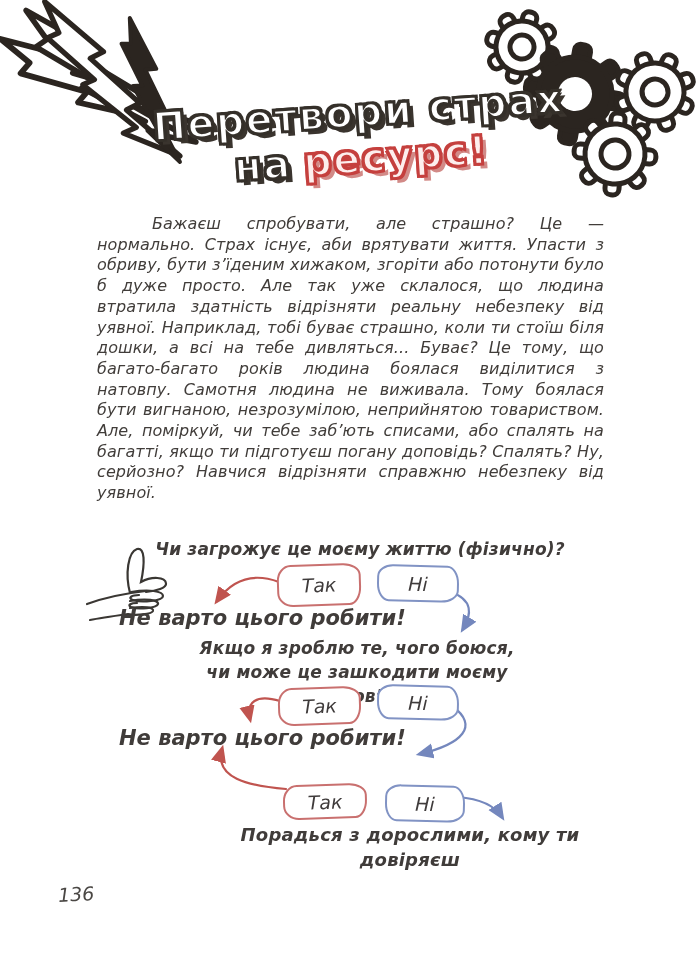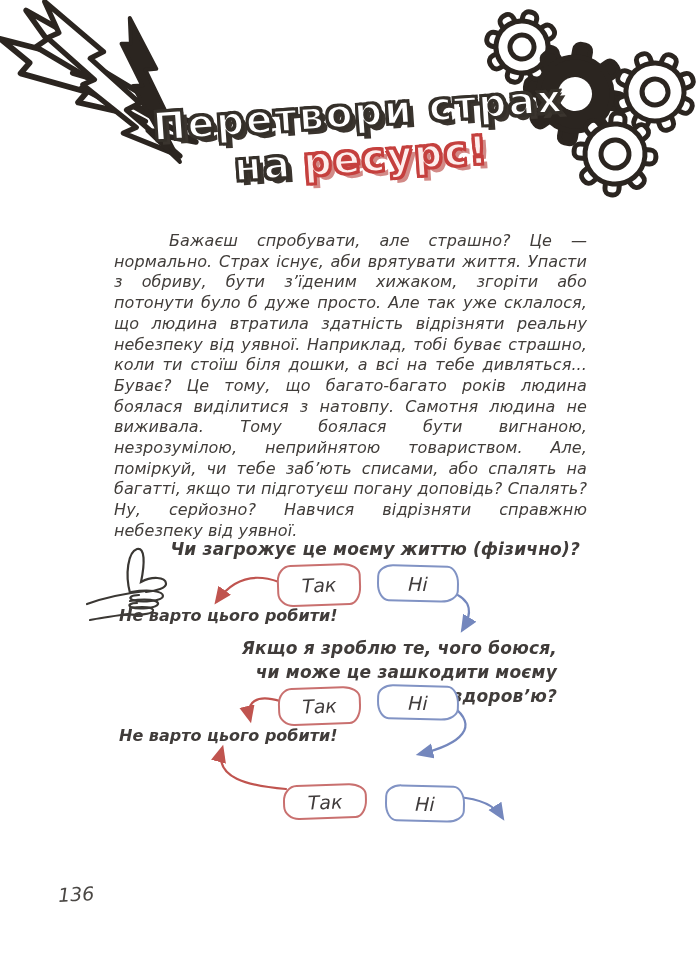--- a/index.html
+++ b/index.html
@@ -19,26 +19,26 @@
                      2px 2px 0 #35302a,5px 5px 0 #3a342e;}
   .t2-prefix{margin-right:12px;}
   .t-accent{color:#fdeeed;-webkit-text-stroke:2.2px #c5403e;
          text-shadow:-2px -2px 0 #c5403e,2px -2px 0 #c5403e,-2px 2px 0 #c5403e,
                      2px 2px 0 #c5403e,5px 5px 0 #d28a87;}
 
   
   .body-text{position:absolute;left:97px;top:214px;width:507px;
          font-style:italic;font-size:16px;line-height:20.7px;color:#413d3a;
          text-align:justify;letter-spacing:0.1px;}
-  .body-text p{margin:17px;text-indent:55px;}
+  .body-text p{margin:0;text-indent:55px;}
 
   
   .q{position:absolute;font-style:italic;font-weight:bold;font-size:17px;
-     color:#403c3a;text-align:right;letter-spacing:0.2px;z-index:2;}
-  .result{position:absolute;font-style:italic;font-weight:bold;font-size:16px;
+     color:#403c3a;text-align:center;letter-spacing:0.2px;z-index:2;}
+  .result{position:absolute;font-style:italic;font-weight:bold;font-size:21px;
      color:#403c3a;z-index:2;text-align:center;}
   .tag{position:absolute;background:#fff;border:2.4px solid #888;
      display:flex;align-items:center;justify-content:center;
      font-style:italic;font-size:19px;color:#3f3b3b;z-index:3;}
   .tag.yes{border-color:#c9706f;transform:rotate(-2deg);
      border-radius:14px 18px 12px 16px / 16px 12px 18px 14px;}
   .tag.no{border-color:#8193c4;transform:rotate(1.5deg);
      border-radius:16px 12px 18px 12px / 12px 18px 12px 18px;}
   .arrow-layer{position:absolute;left:0;top:0;z-index:1;pointer-events:none;}
 
@@ -146,17 +146,18 @@
     <div>Якщо я зроблю те, чого боюся,</div>
     <div>чи може це зашкодити моєму здоров’ю?</div>
   </div>
   <div class="tag yes" style="left:278px;top:687px;width:79px;height:34px">Так</div>
   <div class="tag no" style="left:377px;top:685px;width:78px;height:31px">Ні</div>
   <div class="result" style="left:119px;top:726px">Не варто цього робити!</div>
 
   <div class="tag yes" style="left:283px;top:784px;width:80px;height:31px">Так</div>
   <div class="tag no" style="left:385px;top:785px;width:76px;height:33px">Ні</div>
   <div class="q" style="left:207px;top:822px;width:406px;font-size:18px;line-height:25px">
+    <div>Порадься з дорослими, кому ти довіряєш</div>
   </div>
 
   <div class="page-number">136</div>
 
 </div>
 
 </body></html>

